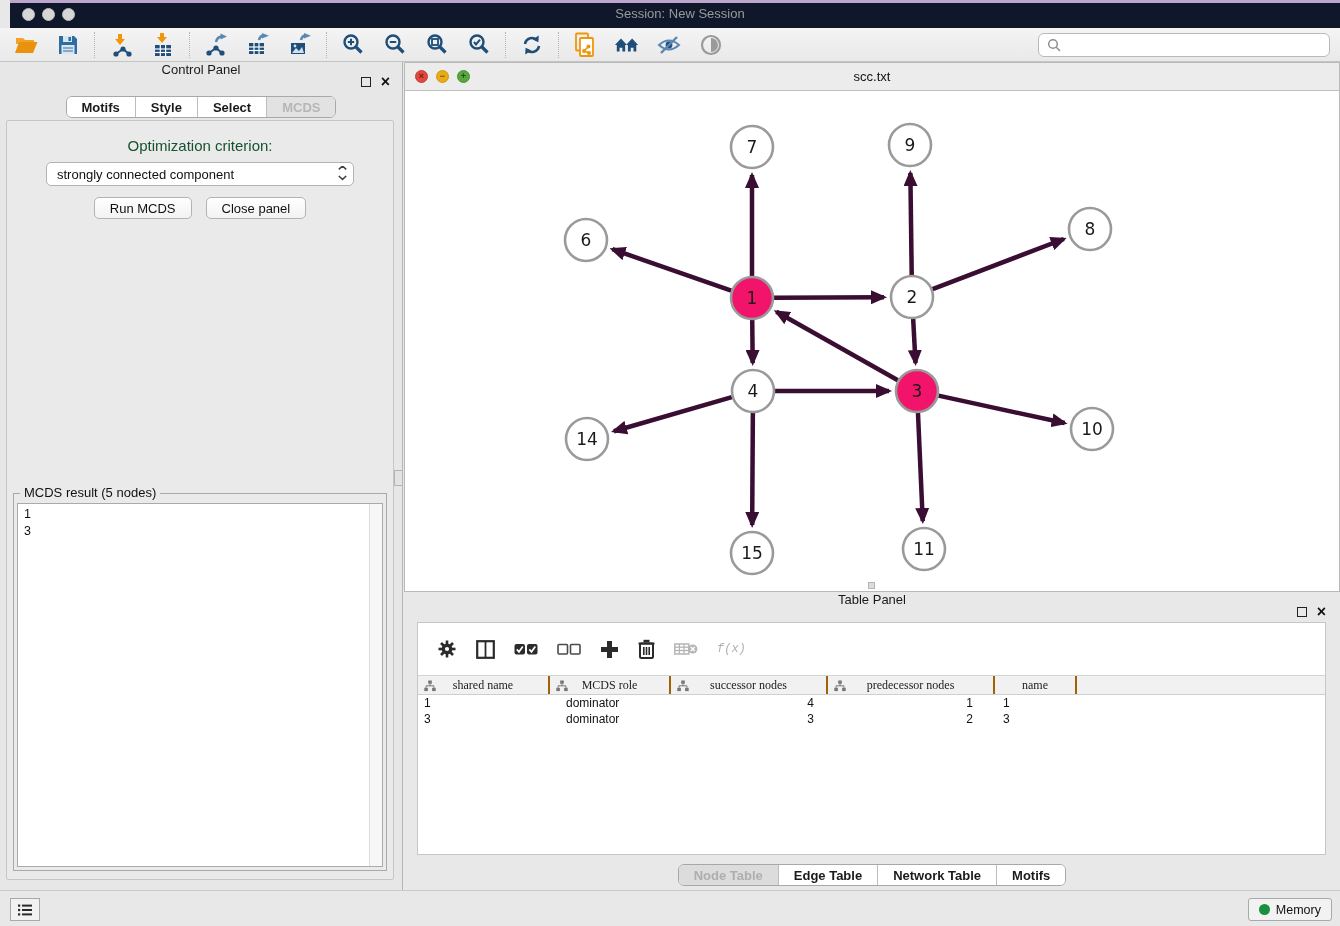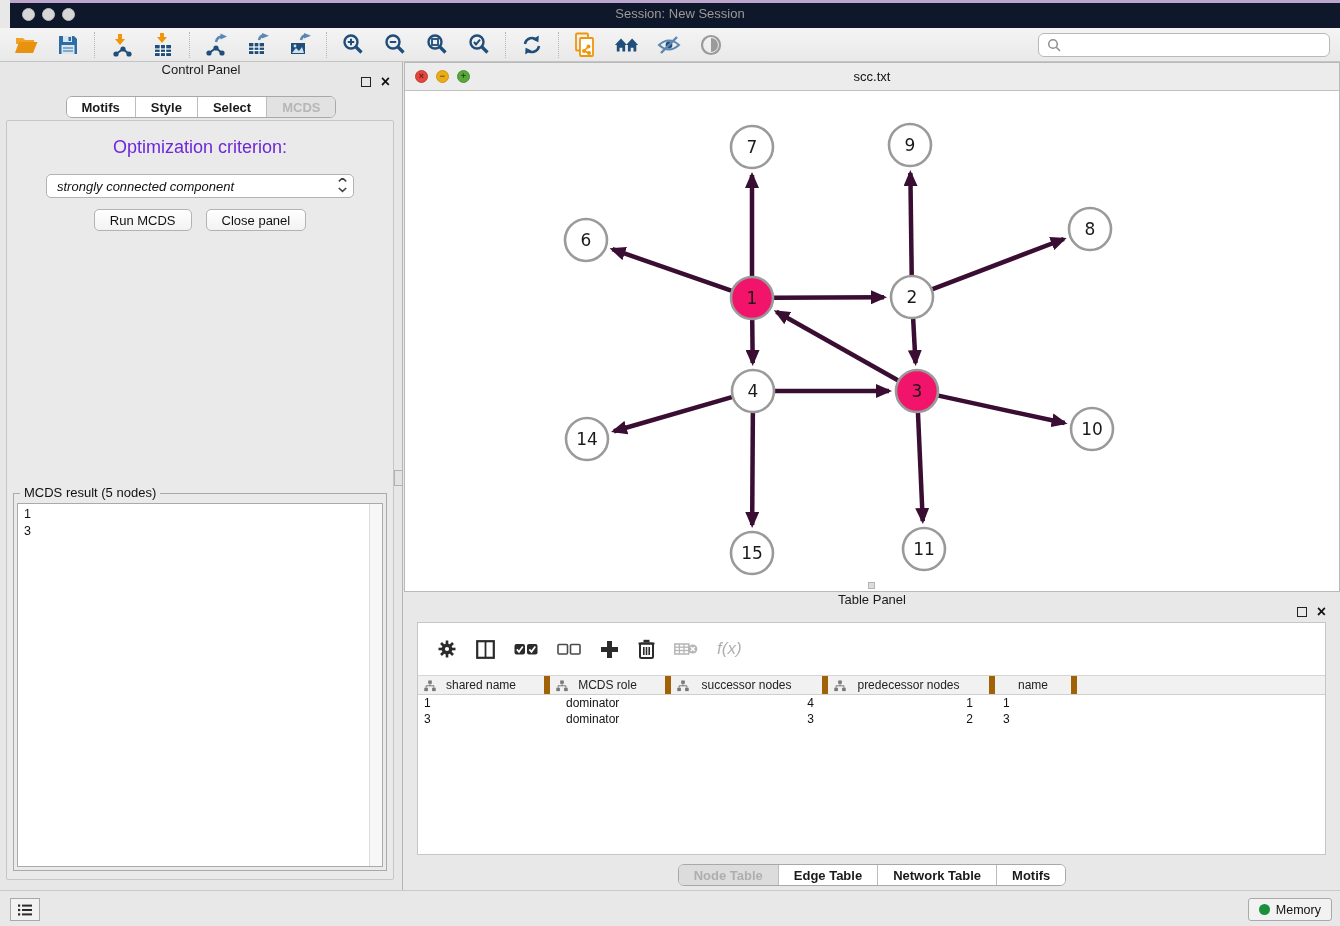--- a/index.html
+++ b/index.html
@@ -36,24 +36,24 @@
 
   .seg { display:flex; height:22px; border:1px solid #a8a8a8; border-radius:6px; overflow:hidden; background:#fff; }
   .seg .tab { display:flex; align-items:center; padding:0 15px; font-size:13px; font-weight:600; color:#1a1a1a;
               border-left:1px solid #bdbdbd; background:#fff; cursor:default; }
   .seg .tab:first-child { border-left:none; }
   .seg .tab.active { background:#e2e2e2; color:#b6b6b6; }
   .cp-tabs { display:flex; justify-content:center; margin-top:4px; }
 
   .cp-content { position:absolute; left:6px; right:8px; top:58px; bottom:10px;
                 border:1px solid #c6c6c6; background:#eaeaea; border-radius:2px; }
-  .opt-label { margin-top:16px; text-align:center; font-size:18px; color:#6d28d9; }
-  .combo { margin:16px auto 0; width:308px; height:24px; background:#fff; border:1px solid #b3b3b3;
+  .opt-label { margin-top:16px; text-align:center; font-size:15px; color:#14532d; }
+  .combo { margin:8px auto 0; width:308px; height:24px; background:#fff; border:1px solid #b3b3b3;
            border-radius:5px; display:flex; align-items:center; padding:0 26px 0 10px; font-size:13px; color:#111;
-           position:relative;font-style:italic; }
+           position:relative; }
   .combo .chev { position:absolute; right:6px; top:3px; display:flex; flex-direction:column; gap:1px; }
   .btn-row { display:flex; justify-content:center; gap:14px; margin-top:11px; }
   .pbtn { height:22px; padding:0 15px; background:linear-gradient(#ffffff,#f2f2f2); border:1px solid #b3b3b3;
           border-radius:5px; font-size:13px; color:#111; display:flex; align-items:center; cursor:default; }
 
   .result-group { position:absolute; left:6px; right:6px; top:372px; bottom:8px; border:1px solid #a9a9a9; }
   .result-legend { position:absolute; top:-9px; left:6px; background:#eaeaea; padding:0 4px; font-size:13px; color:#111; }
   .result-box { position:absolute; left:3px; right:3px; top:9px; bottom:3px; background:#fff; border:1px solid #aaa; }
   .result-text { position:absolute; left:0; top:0; right:14px; bottom:0; padding:2px 6px; font-size:12.5px;
                  color:#111; line-height:17px; }
@@ -75,24 +75,24 @@
   .tl-green { background:#57a73c; border:1px solid #4c9434; }
   .nw-canvas { position:absolute; left:0; top:28px; right:0; bottom:0; background:#fff; }
   .canvas-grip { position:absolute; left:50%; bottom:2px; width:7px; height:7px; margin-left:-4px;
                  background:#dcdcdc; border:1px solid #b5b5b5; }
 
   
   .table-panel { position:absolute; left:404px; top:592px; width:936px; height:298px; background:#e8e8e8; }
   .tp-body { position:absolute; left:13px; right:14px; top:30px; height:233px; background:#fff; border:1px solid #c6c6c6; }
   .tp-toolbar { height:52px; display:flex; align-items:center; gap:19px; padding-left:19px; }
   .tpi { display:flex; align-items:center; justify-content:center; cursor:default; }
-  .fx { font-family:Liberation Sans, sans-serif; font-style:italic; font-size:17px; color:#b0b0b0; }
+  .fx { font-family:Liberation Mono, monospace; font-style:italic; font-size:12px; color:#b0b0b0; }
   .grid-header { display:flex; height:20px; background:#f1f1f1; border-top:1px solid #d4d4d4; border-bottom:1px solid #cfcfcf; }
   .gh-cell { position:relative; display:flex; align-items:center; justify-content:center; font-size:12px; color:#222;
-             border-right:6px solid #a16207; background:#f1f1f1; cursor:default; }
+             border-right:2px solid #a16207; background:#f1f1f1; cursor:default;font-family:Liberation Serif, serif; }
   .gh-cell .h-ico { position:absolute; left:6px; top:4px; }
   .c0{width:132px;} .c1{width:121px;} .c2{width:157px;} .c3{width:167px;} .c4{width:82px;}
   .tp-row { display:flex; height:16px; font-size:12px; color:#111; }
   .tp-row > div { display:flex; align-items:center; }
   .tp-row .c0 { padding-left:6px; }
   .tp-row .c1 { padding-left:16px; }
   .tp-row .c2 { justify-content:flex-end; padding-right:14px; }
   .tp-row .c3 { justify-content:flex-end; padding-right:22px; }
   .tp-row .c4 { padding-left:8px; }
   .tp-tabs { position:absolute; left:0; right:0; bottom:4px; display:flex; justify-content:center; }

